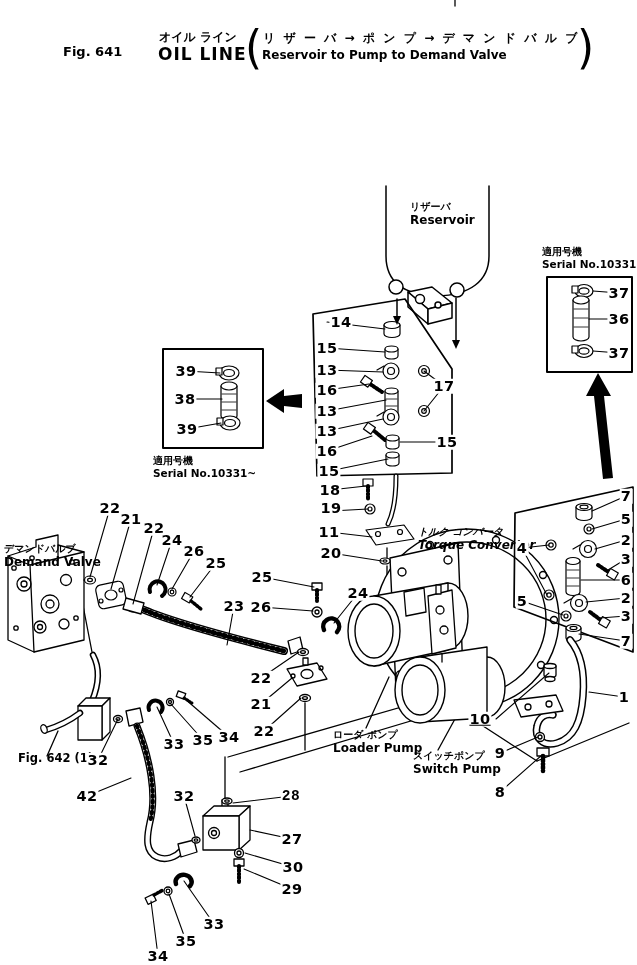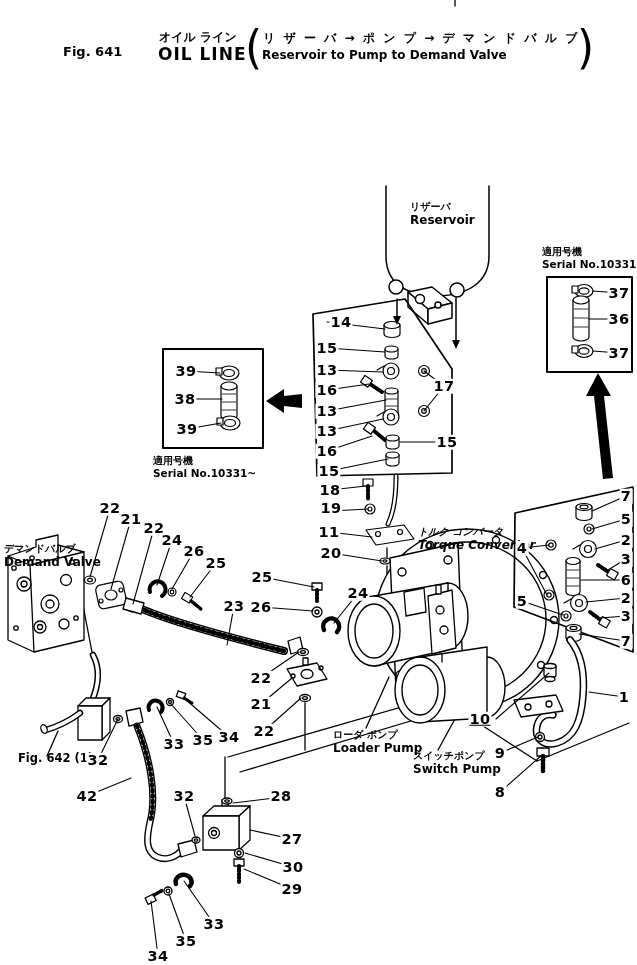--- a/index.html
+++ b/index.html
@@ -490,21 +490,21 @@
     <div class="callout" style="left: 358px; top: 593px;">24</div>
     <div class="callout" style="left: 261px; top: 678px;">22</div>
     <div class="callout" style="left: 261px; top: 704px;">21</div>
     <div class="callout" style="left: 264px; top: 731px;">22</div>
     <div class="callout" style="left: 98px; top: 760px;">32</div>
     <div class="callout" style="left: 87px; top: 796px;">42</div>
     <div class="callout" style="left: 174px; top: 744px;">33</div>
     <div class="callout" style="left: 203px; top: 740px;">35</div>
     <div class="callout" style="left: 229px; top: 737px;">34</div>
     <div class="callout" style="left: 184px; top: 796px;">32</div>
-    <div class="callout" style="left: 281px; top: 796px;">28</div>
+    <div class="callout" style="left: 291px; top: 796px; font-family: Liberation Mono, monospace;">28</div>
     <div class="callout" style="left: 292px; top: 839px;">27</div>
     <div class="callout" style="left: 293px; top: 867px;">30</div>
     <div class="callout" style="left: 292px; top: 889px;">29</div>
     <div class="callout" style="left: 158px; top: 956px;">34</div>
     <div class="callout" style="left: 186px; top: 941px;">35</div>
     <div class="callout" style="left: 214px; top: 924px;">33</div>
     <div class="callout" style="left: 624px; top: 697px;">1</div>
     <div class="callout" style="left: 480px; top: 719px; text-decoration: underline;">10</div>
     <div class="callout" style="left: 500px; top: 753px;">9</div>
     <div class="callout" style="left: 500px; top: 792px;">8</div>

